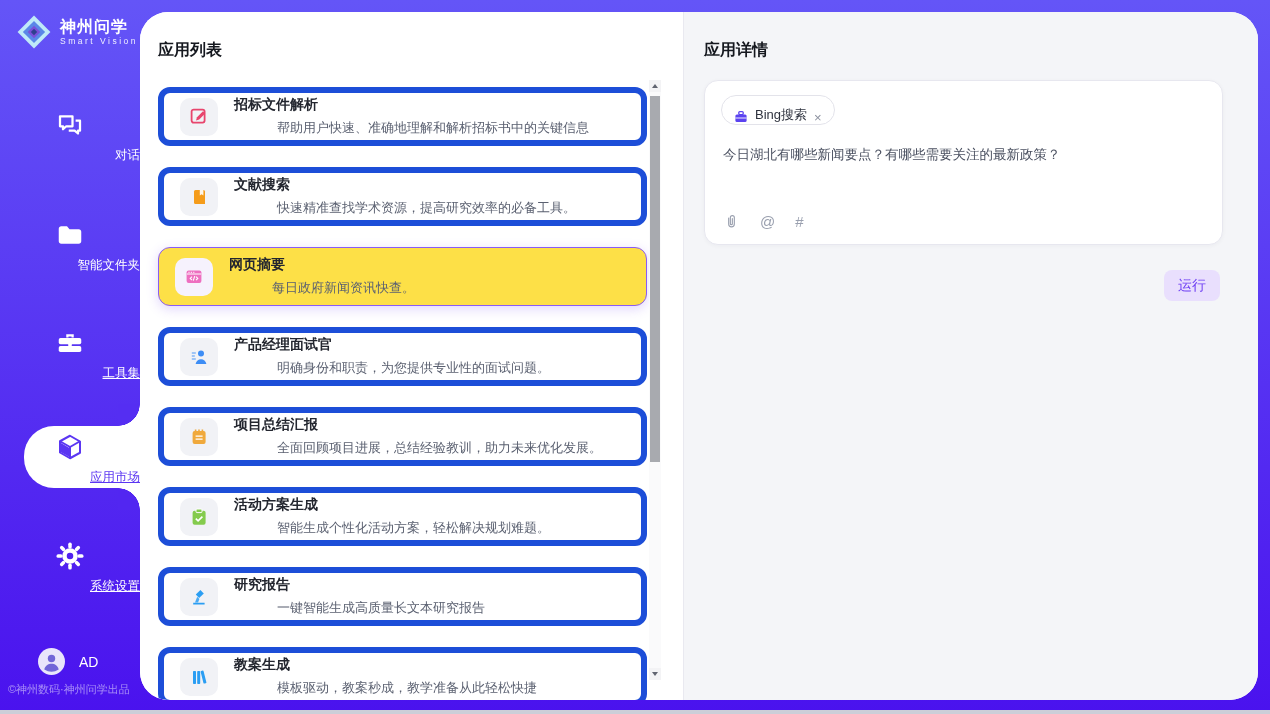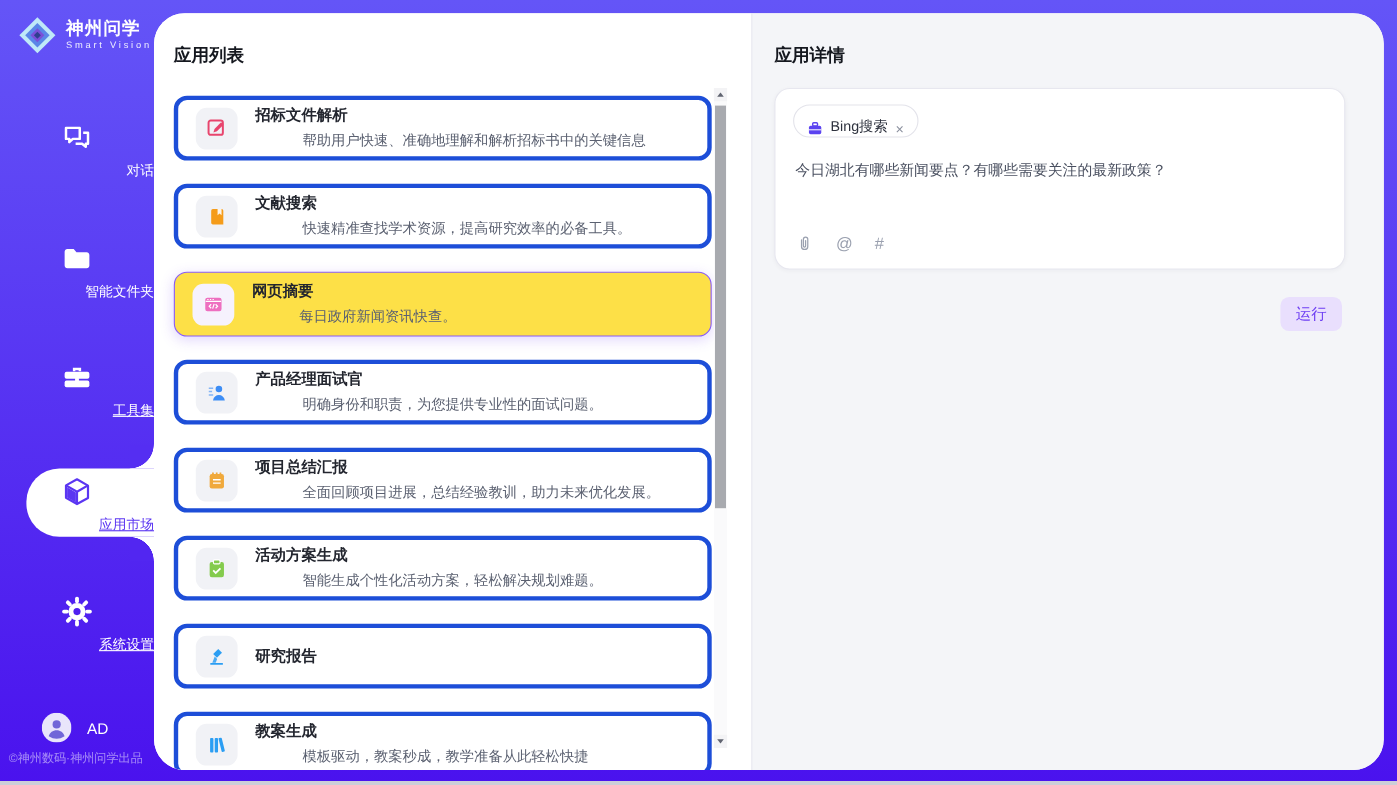--- a/index.html
+++ b/index.html
@@ -31,21 +31,21 @@
 
   
   .main { position:absolute; left:140px; top:12px; width:1118px; height:688px;
           background:#fff; border-radius:28px; overflow:hidden; display:flex; }
 
   
   .left-panel { position:relative; width:543px; height:100%; background:#fff; }
   .panel-title { position:absolute; left:18px; top:28px; font-size:16px; font-weight:bold; color:#15181f; }
   .list { position:absolute; left:18px; top:75px; width:489px; }
   .card { position:relative; width:489px; height:59px; margin-bottom:21px; background:#fff;
-          border:4px solid #1d4ed8; border-radius:12px; display:flex; align-items:center;
+          border:6px solid #1d4ed8; border-radius:12px; display:flex; align-items:center;
           padding-left:16px; cursor:pointer; }
   .card.selected { border:1.5px solid #8a5cf5; background:#fde047;
                    box-shadow:0 3px 12px rgba(120,70,240,.22); }
   .icon-tile { width:38px; height:38px; border-radius:10px; background:#f1f2f6; flex:0 0 auto;
                display:flex; align-items:center; justify-content:center; }
   .card.selected .icon-tile { background:#f6f2fd; }
   .card-text { margin-left:16px; }
   .card-title { font-size:14px; font-weight:bold; color:#23262f; }
   .card-desc { font-size:13px; color:#5b6171; margin-top:5px;margin-left:43px; }
 
@@ -262,20 +262,21 @@
         <div class="card">
           <div class="icon-tile">
             <svg width="20" height="20" viewBox="0 0 20 20" color="#2b9ef3">
               <path d="M11.4 3l3.4 3.4-4.6 4.6-3.4-3.4z" fill="currentColor"></path>
               <path d="M8.2 9.8l2.2 2.2-1.3 3.4H6z" fill="currentColor" opacity="0.85"></path>
               <path d="M4.2 16.6h11.4" stroke="currentColor" stroke-width="1.6"></path>
             </svg>
           </div>
           <div class="card-text">
             <div class="card-title">研究报告</div>
+            <div class="card-desc">一键智能生成高质量长文本研究报告</div>
           </div>
         </div>
 
         <div class="card">
           <div class="icon-tile">
             <svg width="20" height="20" viewBox="0 0 20 20" color="#2b9ef3">
               <g fill="currentColor">
                 <rect x="4" y="4" width="3" height="13" rx="0.8"></rect>
                 <rect x="8.2" y="4" width="3" height="13" rx="0.8"></rect>
                 <rect x="13" y="3.6" width="3" height="13" rx="0.8" transform="rotate(-14 14.5 10)"></rect>

